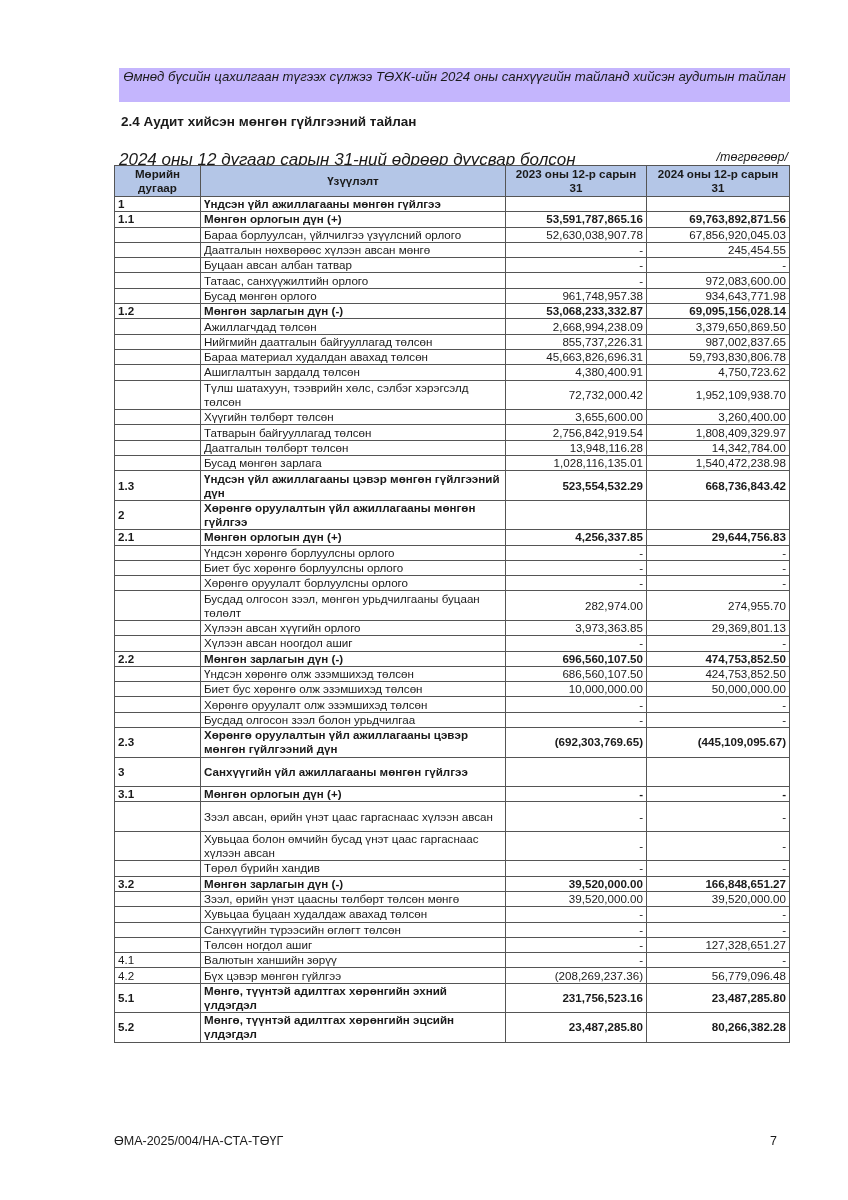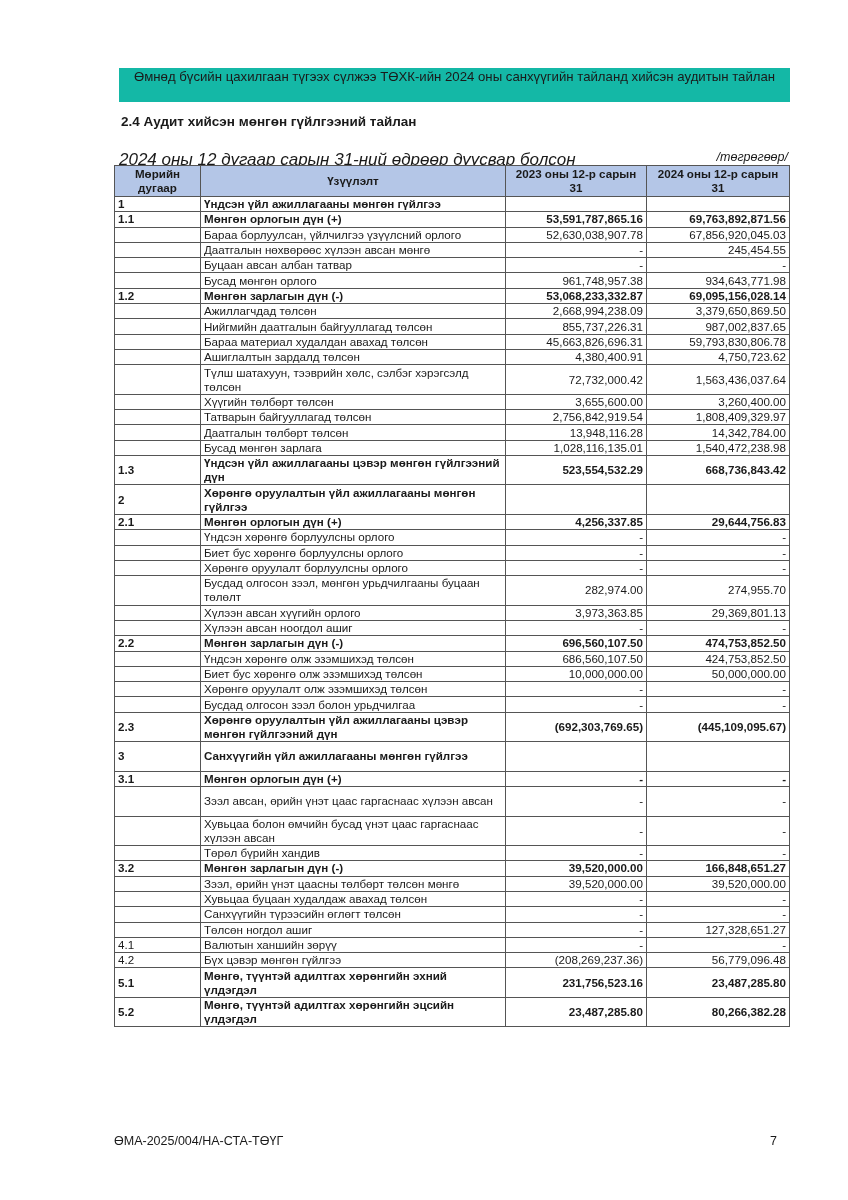--- a/index.html
+++ b/index.html
@@ -1,17 +1,17 @@
 <!DOCTYPE html>
 <html><head>
 <meta charset="utf-8">
 <style>
   html, body { margin: 0; padding: 0; background: #ffffff; }
   body { width: 848px; height: 1200px; position: relative; font-family: "Liberation Sans", sans-serif; color: #1a1a1a; }
-  .banner { position: absolute; left: 119px; top: 68px; width: 671px; height: 34px; background: #14b8a6; text-align: center; font-size: 13.2px; line-height: 16px; padding-top: 1px; box-sizing: border-box; }
+  .banner { position: absolute; left: 119px; top: 68px; width: 671px; height: 34px; background: #c4b5fd; text-align: center; font-size: 13.2px; line-height: 16px; padding-top: 1px; box-sizing: border-box; font-style: italic; }
   .section-title { position: absolute; left: 121px; top: 114px; font-size: 13.5px; font-weight: bold; }
   .caption { position: absolute; left: 119px; top: 150px; font-size: 17px; font-style: italic; }
   .unit { position: absolute; right: 60px; top: 150px; font-size: 12.5px; font-style: italic; margin-left: 28px; }
   table.cf { position: absolute; left: 114px; top: 165px; width: 675px; border-collapse: collapse; table-layout: fixed; font-size: 11.6px; }
   table.cf td, table.cf th { border: 1px solid #555; padding: 0 3px; line-height: 14px; vertical-align: middle; }
   table.cf th { background: #b4c6e7; font-weight: bold; text-align: center; height: 30px; line-height: 14px; }
   table.cf td.num { text-align: right; }
   table.cf tr.bold td { font-weight: bold; }
   table.cf tr.r1 td { height: 14.3px; }
   table.cf tr.r2 td { height: 28.5px; }
@@ -68,20 +68,26 @@
         <td class="num">245,454.55</td>
       </tr>
       <tr class="r1">
         <td></td>
         <td>Буцаан авсан албан татвар</td>
         <td class="num">-</td>
         <td class="num">-</td>
       </tr>
       <tr class="r1">
         <td></td>
+        <td>Татаас, санхүүжилтийн орлого</td>
+        <td class="num">-</td>
+        <td class="num">972,083,600.00</td>
+      </tr>
+      <tr class="r1">
+        <td></td>
         <td>Бусад мөнгөн орлого</td>
         <td class="num">961,748,957.38</td>
         <td class="num">934,643,771.98</td>
       </tr>
       <tr class="bold r1">
         <td>1.2</td>
         <td>Мөнгөн зарлагын дүн (-)</td>
         <td class="num">53,068,233,332.87</td>
         <td class="num">69,095,156,028.14</td>
       </tr>
@@ -106,21 +112,21 @@
       <tr class="r1">
         <td></td>
         <td>Ашиглалтын зардалд төлсөн</td>
         <td class="num">4,380,400.91</td>
         <td class="num">4,750,723.62</td>
       </tr>
       <tr class="r2">
         <td></td>
         <td>Түлш шатахуун, тээврийн хөлс, сэлбэг хэрэгсэлд төлсөн</td>
         <td class="num">72,732,000.42</td>
-        <td class="num">1,563,436,037.64</td>
+        <td class="num">1,952,109,938.70</td>
       </tr>
       <tr class="r1">
         <td></td>
         <td>Хүүгийн төлбөрт төлсөн</td>
         <td class="num">3,655,600.00</td>
         <td class="num">3,260,400.00</td>
       </tr>
       <tr class="r1">
         <td></td>
         <td>Татварын байгууллагад төлсөн</td>

